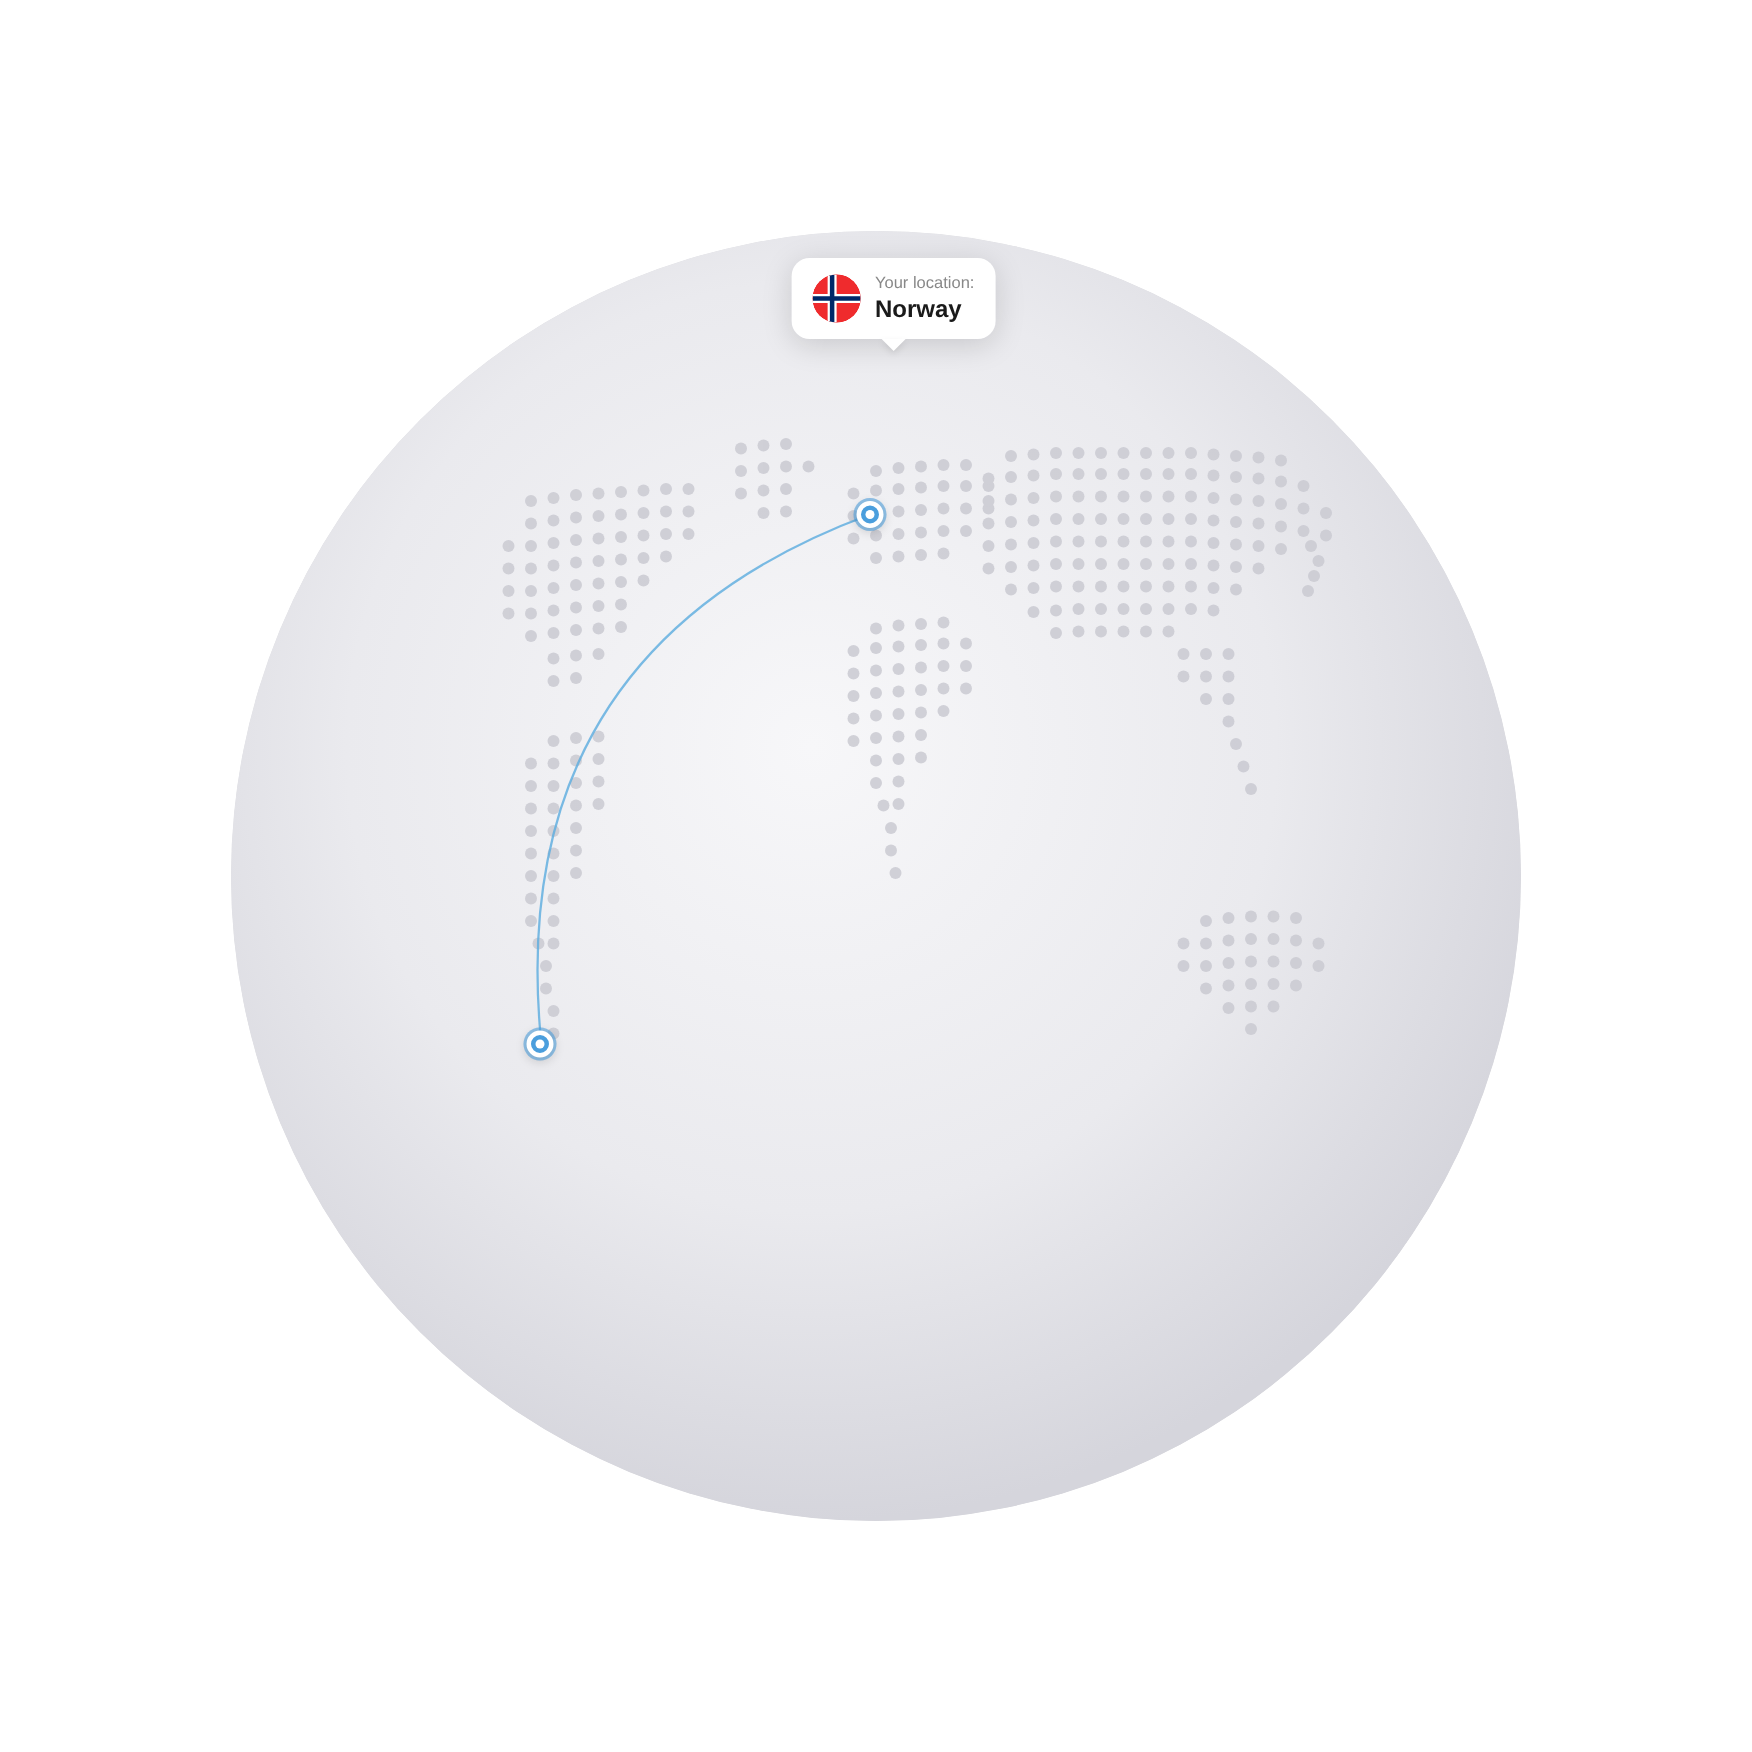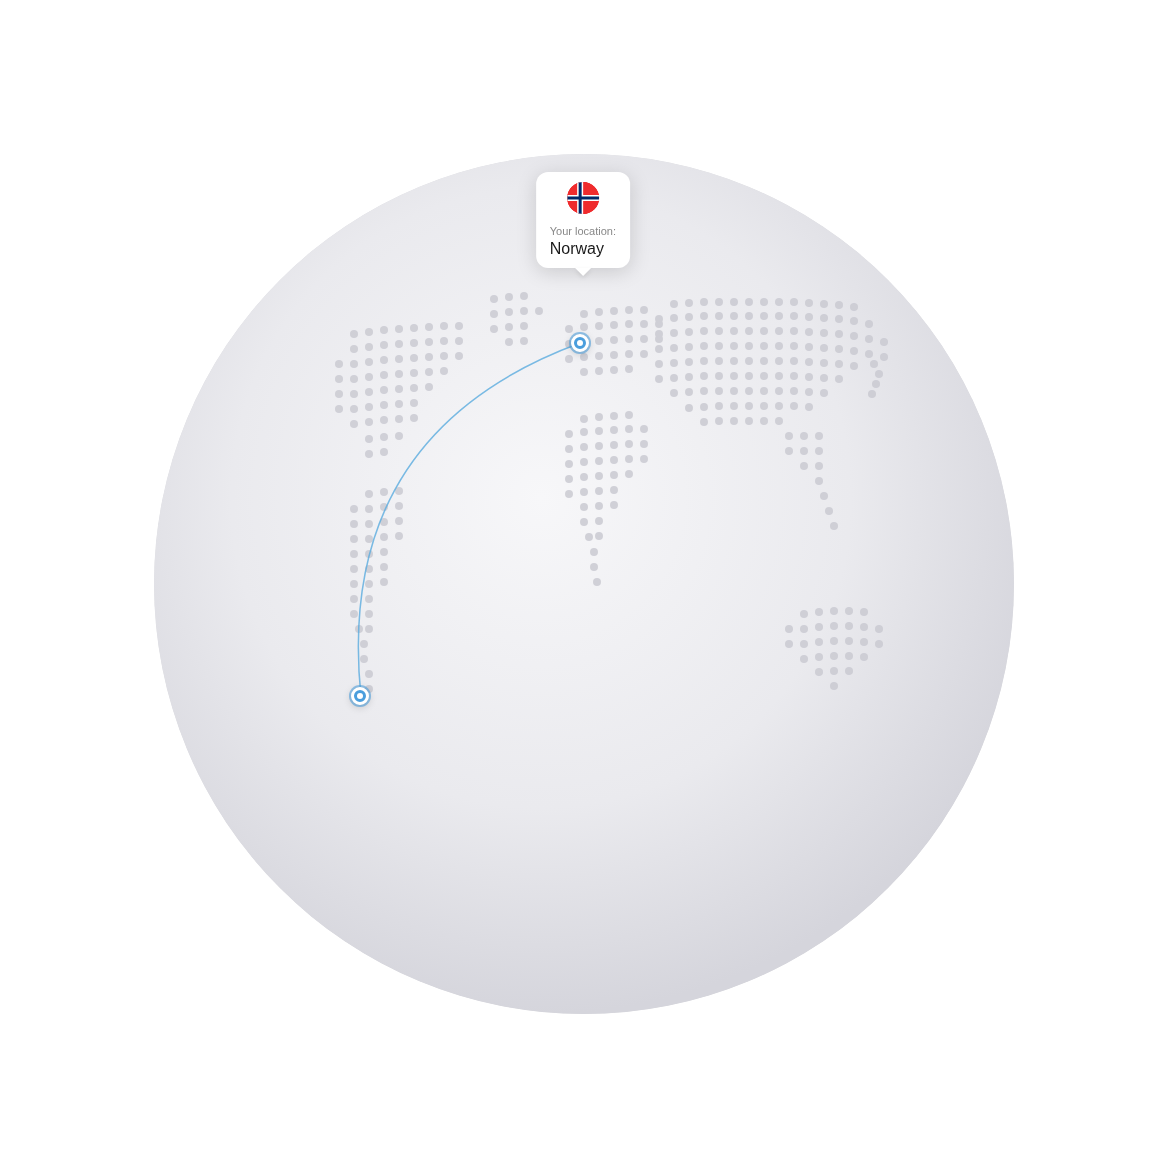--- a/index.html
+++ b/index.html
@@ -146,21 +146,20 @@
       position: absolute;
       background: white;
       border-radius: 12px;
       padding: 10px 14px;
       box-shadow: 0 4px 20px rgba(0,0,0,0.15);
       display: flex;
       align-items: center;
       gap: 10px;
       z-index: 20;
       white-space: nowrap;
-      flex-direction: column;
     }
 
     .tooltip-card .flag {
       width: 32px;
       height: 32px;
       border-radius: 50%;
       overflow: hidden;
       flex-shrink: 0;
       display: flex;
       align-items: center;
@@ -170,21 +169,21 @@
 
     .tooltip-card .info .label {
       font-size: 11px;
       color: #888;
       font-weight: 400;
       line-height: 1.3;
     }
 
     .tooltip-card .info .country {
       font-size: 16px;
-      font-weight: 400;
+      font-weight: 700;
       color: #1a1a1a;
       line-height: 1.2;
     }
 
     
     .tooltip-norway {
       top: 8%;
       left: 47%;
       transform: translateX(-20%);
     }

